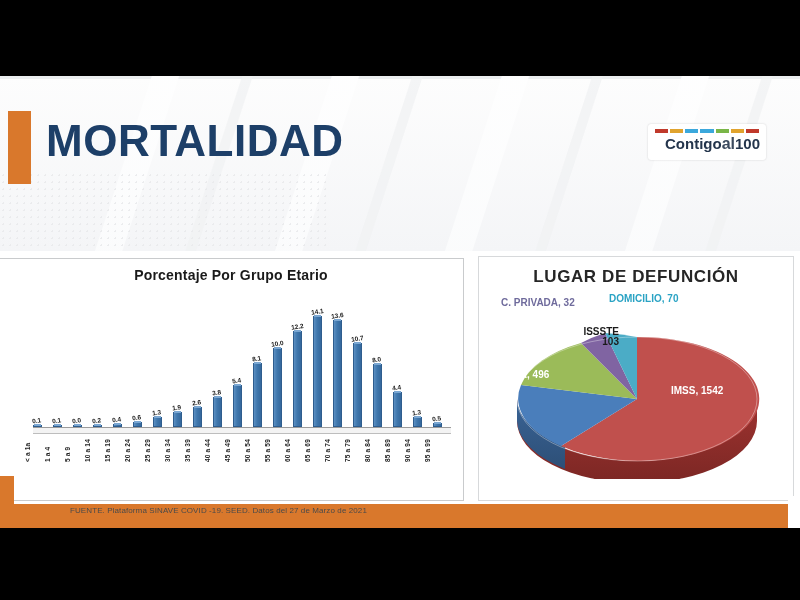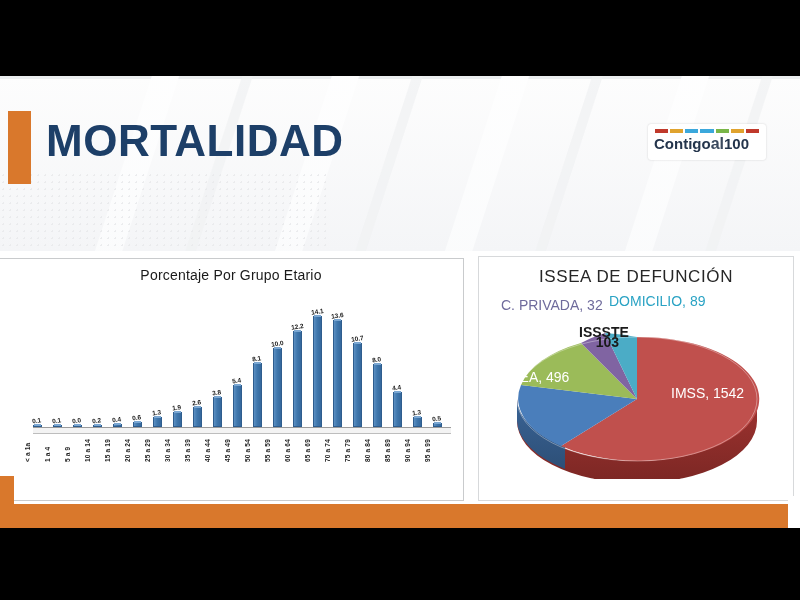--- a/index.html
+++ b/index.html
@@ -32,31 +32,31 @@
   .slide-title{position:absolute;left:46px;top:43px;color:#1D3F68;
       font-size:44px;font-weight:bold;letter-spacing:.5px;line-height:1;
       font-family:"Liberation Sans",sans-serif;}
 
   
   .logo{position:absolute;right:34px;top:48px;width:118px;height:36px;background:#fff;
         border-radius:3px;box-shadow:0 0 2px rgba(0,0,0,.18);padding:4px 6px;box-sizing:border-box;}
   .logo-dashes{display:flex;gap:2px;height:4px;margin:1px 1px 3px 1px;}
   .logo-dashes i{flex:1;display:block;height:4px;}
   .logo-text{font-size:15px;font-weight:bold;line-height:15px;color:#24354c;white-space:nowrap;}
-  .logo-text .s1{color:#24354c;}
+  .logo-text .s1{color:#24354c;margin-left:11px;}
   .logo-text .s2{font-size:16px;font-weight:bold;color:#3b4a5e;}
   .logo-text .s3{color:#24354c;}
 
   
   .panels{position:absolute;left:0;top:180px;width:800px;height:248px;}
   .panel{position:absolute;background:#fff;border:1px solid #c9cbcd;box-sizing:border-box;}
   .panel.left{left:-2px;top:2px;width:466px;height:243px;}
   .panel.right{left:478px;top:0px;width:316px;height:245px;border-color:#d7d9db;}
 
-  .panel-title{text-align:center;font-weight:normal;color:#1a1a1a;}
+  .panel-title{text-align:center;font-weight:bold;color:#1a1a1a;}
   .bar-title{font-size:14px;margin-top:8px;letter-spacing:.2px;}
   .pie-title{font-size:17px;margin-top:10px;letter-spacing:.6px;color:#262626;}
 
   
   .barchart{position:absolute;left:18px;top:30px;width:432px;height:170px;}
   .plot{position:absolute;left:10px;top:0;width:420px;height:138px;}
   .axisline{position:absolute;left:6px;top:138px;width:418px;height:0;
      border-top:1px solid #9b9b9b;}
   .axisline:after{content:"";position:absolute;left:0;top:0;width:100%;height:5px;
      background:#f3f3f3;border-bottom:1px solid #bdbdbd;}
@@ -67,21 +67,21 @@
   .bar{width:9px;background:linear-gradient(90deg,#5b8fc2 0%,#3f77ad 45%,#35689c 100%);
        border:1px solid #2e5d8e;box-sizing:border-box;position:relative;}
   .bar:after{content:"";position:absolute;left:0;right:0;top:-2px;height:2px;background:#7ba7d2;}
   .xlabels{position:absolute;left:0;top:150px;width:420px;display:flex;}
   .xl{flex:1;display:flex;justify-content:center;}
   .xl span{font-size:6.5px;font-weight:bold;color:#222;writing-mode:vertical-rl;
       transform:rotate(180deg);white-space:nowrap;letter-spacing:.2px;}
 
   
   .piewrap{position:absolute;left:0;top:36px;width:316px;height:200px;}
-  .pie-labels span{position:absolute;font-size:14px;font-weight:normal;white-space:nowrap;}
+  .pie-labels span{position:absolute;font-size:10px;font-weight:bold;white-space:nowrap;}
   .lbl-priv{left:22px;top:4px;color:#6f6b9c;}
   .lbl-dom{left:130px;top:0px;color:#2aa3c4;}
   .lbl-issste{left:100px;top:34px;color:#1a1a1a;text-align:right;width:40px;line-height:10px;}
   .lbl-issea{left:18px;top:76px;color:#ffffff;}
   .lbl-imss{left:192px;top:92px;color:#ffffff;font-size:10px;}
 
   svg.pie{position:absolute;left:30px;top:14px;}
 
   
   .footer-strip{position:absolute;left:0;top:428px;width:800px;height:24px;background:#D9782C;}
@@ -285,21 +285,21 @@
                 <span>90 a 94</span>
               </div>
               <div class="xl">
                 <span>95 a 99</span>
               </div>
             </div>
         </div>
       </div>
 
       <div class="panel right">
-        <div class="panel-title pie-title">ISSEA DE DEFUNCIÓN</div>
+        <div class="panel-title pie-title">LUGAR DE DEFUNCIÓN</div>
         <div class="piewrap">
           <svg class="pie" width="256" height="172" viewBox="0 0 256 172">
             <defs>
               <linearGradient id="gRedSide" x1="0" y1="0" x2="0" y2="1">
                 <stop offset="0" stop-color="#9e3330"></stop>
                   <stop offset="1" stop-color="#7c2724"></stop>
               </linearGradient>
               <linearGradient id="gBlueSide" x1="0" y1="0" x2="0" y2="1">
                 <stop offset="0" stop-color="#3a6496"></stop>
                   <stop offset="1" stop-color="#2d4f77"></stop>
@@ -317,28 +317,29 @@
 
             <path d="M128,92 L72,36 A120,62 0 0 1 96,26 Z" fill="#8064A2"></path>
 
             <path d="M128,92 L96,26 A120,62 0 0 1 128,30 Z" fill="#4BACC6"></path>
 
             <ellipse cx="128" cy="92" rx="120" ry="62" fill="none" stroke="rgba(255,255,255,.35)" stroke-width="1"></ellipse>
           </svg>
 
           <div class="pie-labels">
             <span class="lbl-priv">C. PRIVADA, 32</span>
-            <span class="lbl-dom">DOMICILIO, 89</span>
+            <span class="lbl-dom">DOMICILIO, 70</span>
             <span class="lbl-issste"><b>ISSSTE</b><br><b>103</b></span>
             <span class="lbl-issea">ISSEA, 496</span>
             <span class="lbl-imss">IMSS, 1542</span>
           </div>
         </div>
       </div>
     </div>
 
     <div class="left-orange-edge"></div>
     <div class="footer-strip"></div>
+    <div class="footer-text">FUENTE. Plataforma SINAVE COVID -19. SEED. Datos del 27 de Marzo de 2021</div>
     <div class="right-white-edge"></div>
   </div>
 
   <div class="band-bottom"></div>
 </div>
 
 </body></html>

